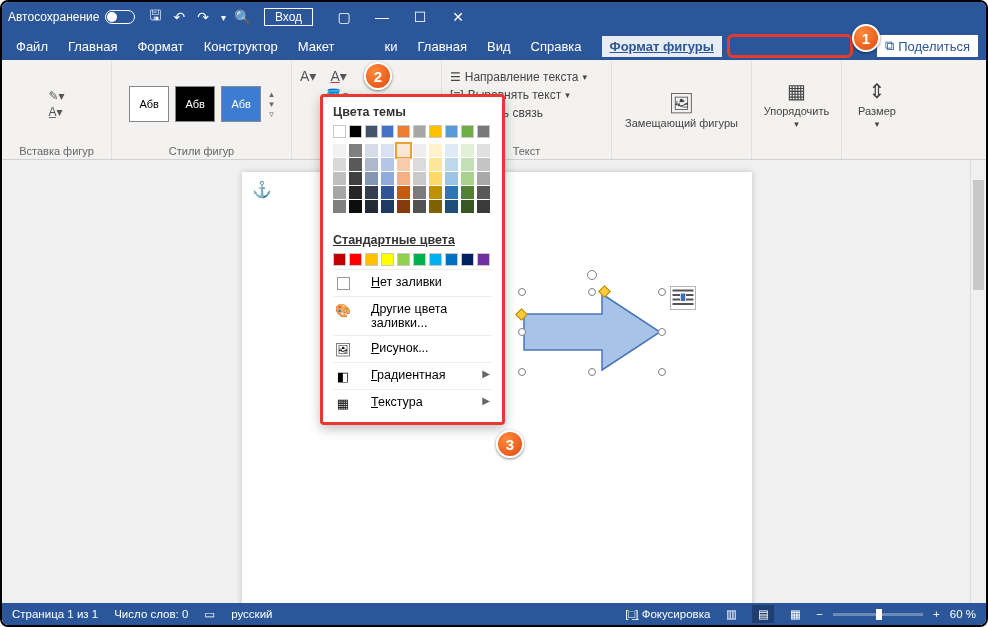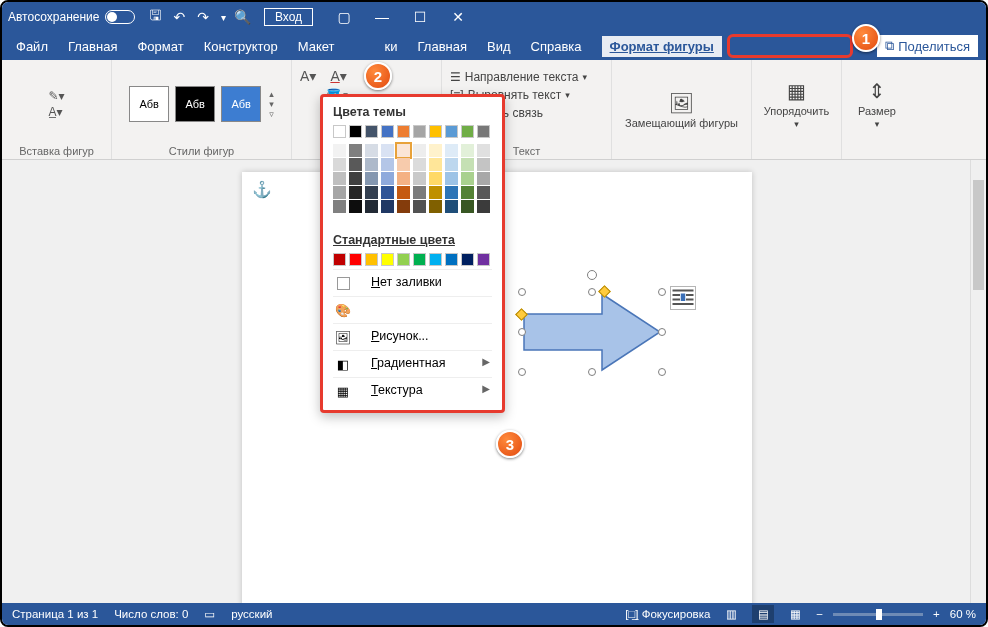--- a/index.html
+++ b/index.html
@@ -357,20 +357,21 @@
     </div>
 
   <div class="menu-item">
     <span class="mi-ico">
         <span style="width:13px;height:13px;border:1px solid #999;display:block"></span>
       </span>
     <span><u>Н</u><span>ет заливки</span></span>
   </div>
   <div class="menu-item">
     <span class="mi-ico">🎨</span>
+    <span><u>Д</u>ругие цвета заливки...</span>
   </div>
   <div class="menu-item">
     <span class="mi-ico">🖼</span>
     <span><u>Р</u>исунок...</span>
   </div>
   <div class="menu-item">
     <span class="mi-ico">◧</span>
     <span><u>Г</u>радиентная</span>
     <span class="arr">▶</span>
   </div>

